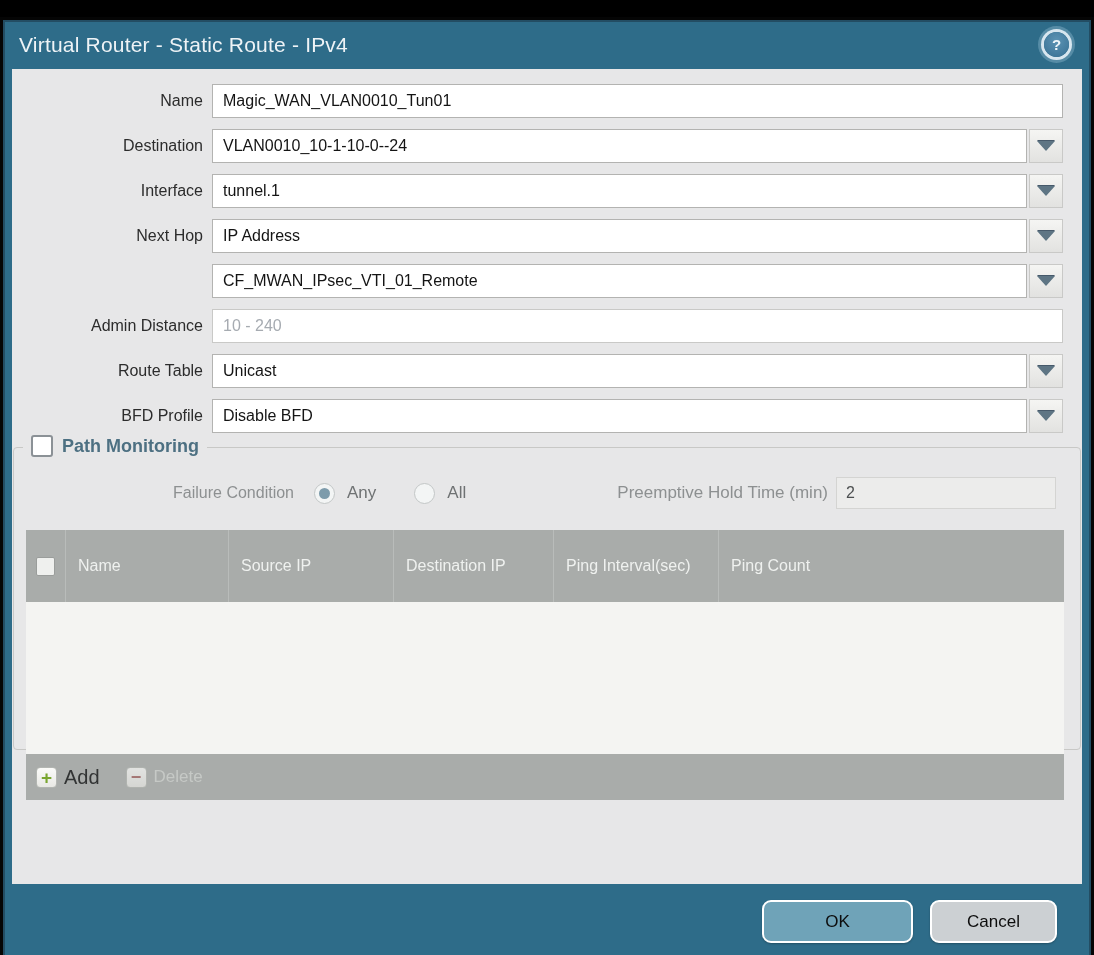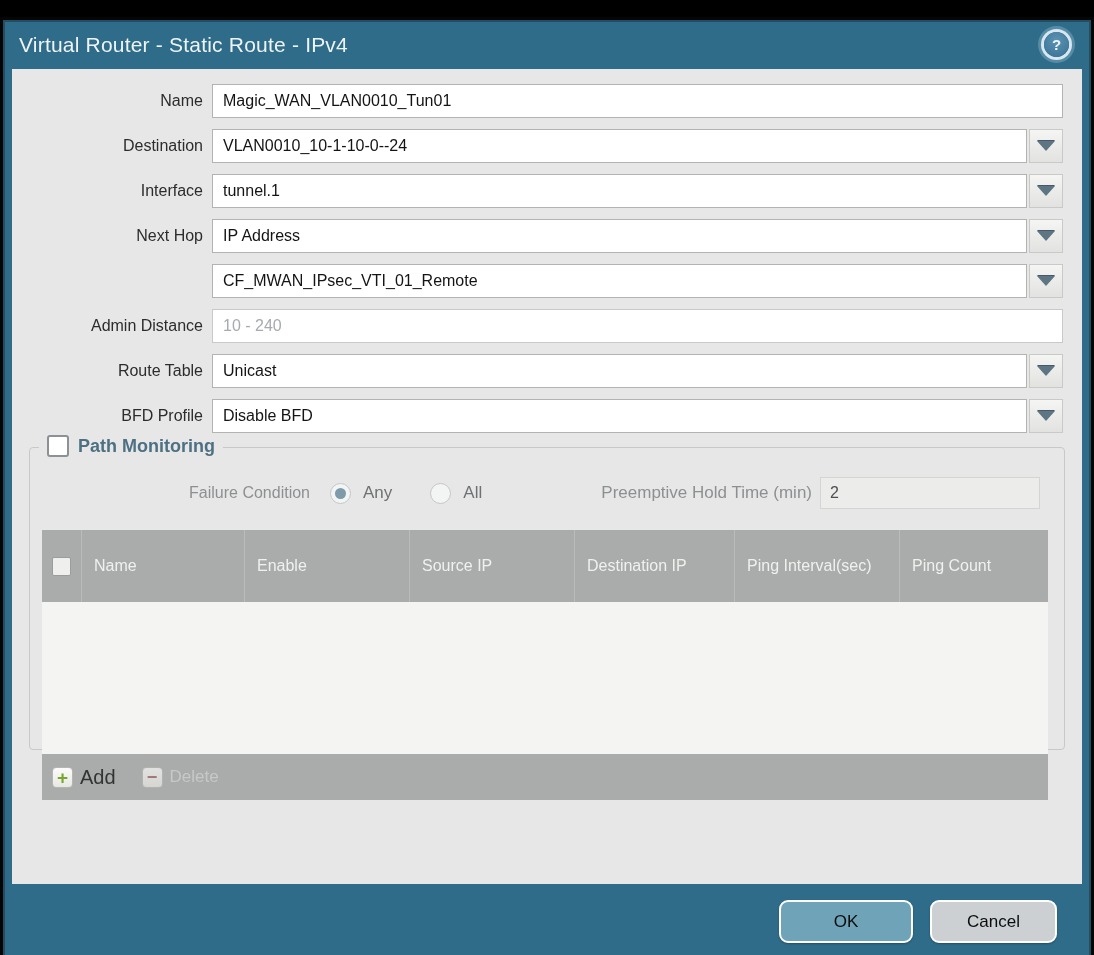--- a/index.html
+++ b/index.html
@@ -52,21 +52,21 @@
   }
   .tri {
     width:0; height:0;
     border-left:9px solid transparent; border-right:9px solid transparent;
     border-top:10px solid #5e7584;
     filter:drop-shadow(0 -1px 0 #46596a);
   }
 
   
   .pm-fieldset {
-    position:relative; margin:14px 17px 0; height:303px;
+    position:relative; margin:14px 1px 0; height:303px;
     border:1px solid #c8c8c6; border-radius:4px; box-sizing:border-box;
   }
   .pm-legend {
     position:absolute; top:-13px; left:9px; background:#e7e7e8;
     padding:0 8px; display:flex; align-items:center; gap:9px;
   }
   .pm-checkbox {
     width:18px; height:18px; background:#fff;
     border:2px solid #8b9196; border-radius:3px; box-sizing:content-box; cursor:pointer;
   }
@@ -113,21 +113,21 @@
   }
   .plus-glyph { color:#79a62f; font-size:19px; line-height:17px; }
   .minus-glyph { color:#a2605e; font-size:18px; line-height:16px; }
   .btn-del .icon-sq { opacity:.7; }
   .add-lbl { color:#323434; font-size:20px; }
   .del-lbl { color:#c6c9c6; font-size:17px; }
 
   
   .actions { position:absolute; right:34px; bottom:26px; display:flex; gap:17px; }
   .btn {
-    width:134px; height:43px; border:2px solid #ffffff; border-radius:9px;
+    width:151px; height:43px; border:2px solid #ffffff; border-radius:9px;
     font:17px "Liberation Sans", sans-serif; color:#0d0d0d;
     display:flex; align-items:center; justify-content:center; cursor:pointer;
     box-shadow:0 1px 2px rgba(0,0,0,.25);
   }
   .btn-ok { background:#6fa3b8; }
   .btn-cancel { background:#ccd0d3; width:127px; }
 </style>
 </head>
 <body>
 
@@ -232,21 +232,20 @@
         <span class="preempt-label">Preemptive Hold Time (min)</span>
         <input type="text" class="preempt-input" value="2" style="">
       </div>
 
       <div class="pm-table">
         <div class="thead">
           <div class="th col-cb">
             <div class="hdr-cb"></div>
           </div>
           <div class="th col-1">Name</div>
-          <div class="th col-2">Enable</div>
           <div class="th col-3">Source IP</div>
           <div class="th col-4">Destination IP</div>
           <div class="th col-5">Ping Interval(sec)</div>
           <div class="th col-6">Ping Count</div>
         </div>
         <div class="tbody"></div>
         <div class="tfoot">
           <div class="tbl-btn btn-add">
             <span class="icon-sq">
                 <span class="plus-glyph">+</span>

